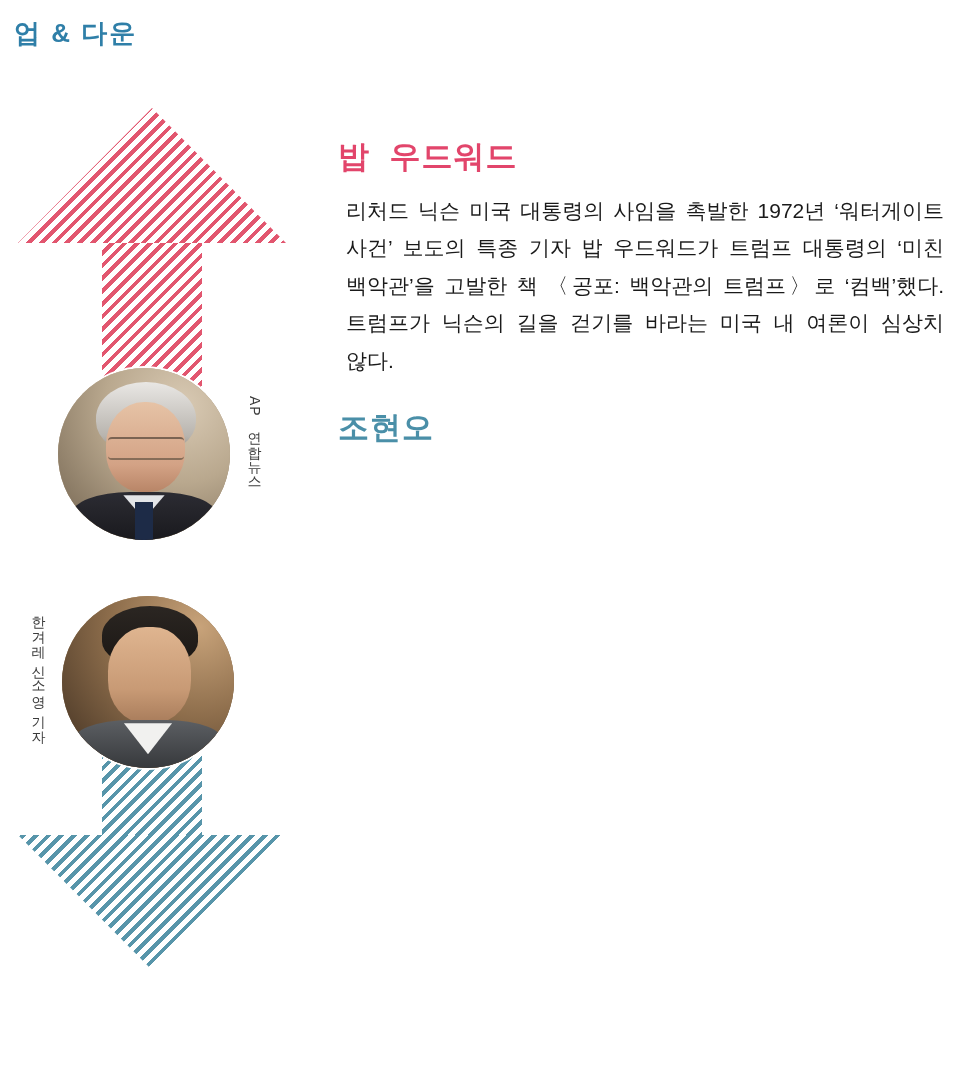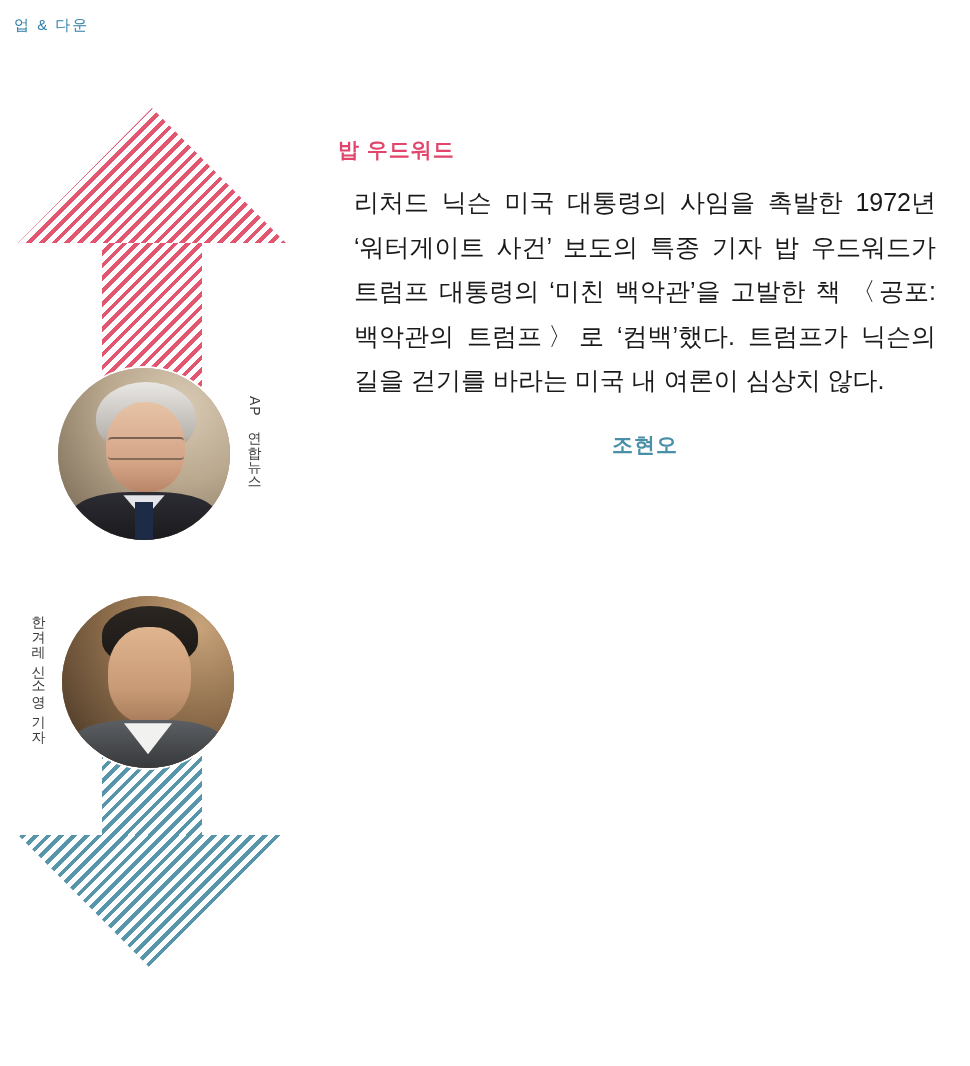--- a/index.html
+++ b/index.html
@@ -13,22 +13,22 @@
     position: relative;
     font-family: "Liberation Sans", "DejaVu Sans", sans-serif;
     overflow: hidden;
   }
 
   
   .section-title {
     position: absolute;
     left: 14px;
     top: 16px;
-    font-size: 15px;
-    font-weight: normal;
+    font-size: 26px;
+    font-weight: bold;
     letter-spacing: 2px;
     color: #2f7fa8;
   }
 
   
   .graphic-col {
     position: absolute;
     left: 0;
     top: 100px;
     width: 300px;
@@ -219,33 +219,34 @@
   .credit-2 { left: 30px;  top: 506px; }
 
   
   .text-col {
     position: absolute;
     left: 338px;
     top: 136px;
     width: 614px;
   }
   .entry-title {
-    font-size: 21px;
+    font-size: 31px;
     font-weight: bold;
     margin: 0 0 14px 0;
     letter-spacing: 1px;
+    font-family: Liberation Mono, monospace;
   }
   .entry-title.up   { color: #e2456b; }
-  .entry-title.down { color: #4a8fa8; text-align: center; }
+  .entry-title.down { color: #4a8fa8; }
 
   .entry-body {
-    font-size: 25px;
+    font-size: 21px;
     line-height: 1.78;
     color: #1a1a1a;
-    margin: 16px;
+    margin: 8px;
     text-align: justify;
     word-break: keep-all;
   }
   .entry-2 { margin-top: 28px; }
   .entry-2 .entry-title { margin-bottom: 12px; }
 </style>
 </head>
 <body>
 
 <div class="section-title">업 &amp; 다운</div>

